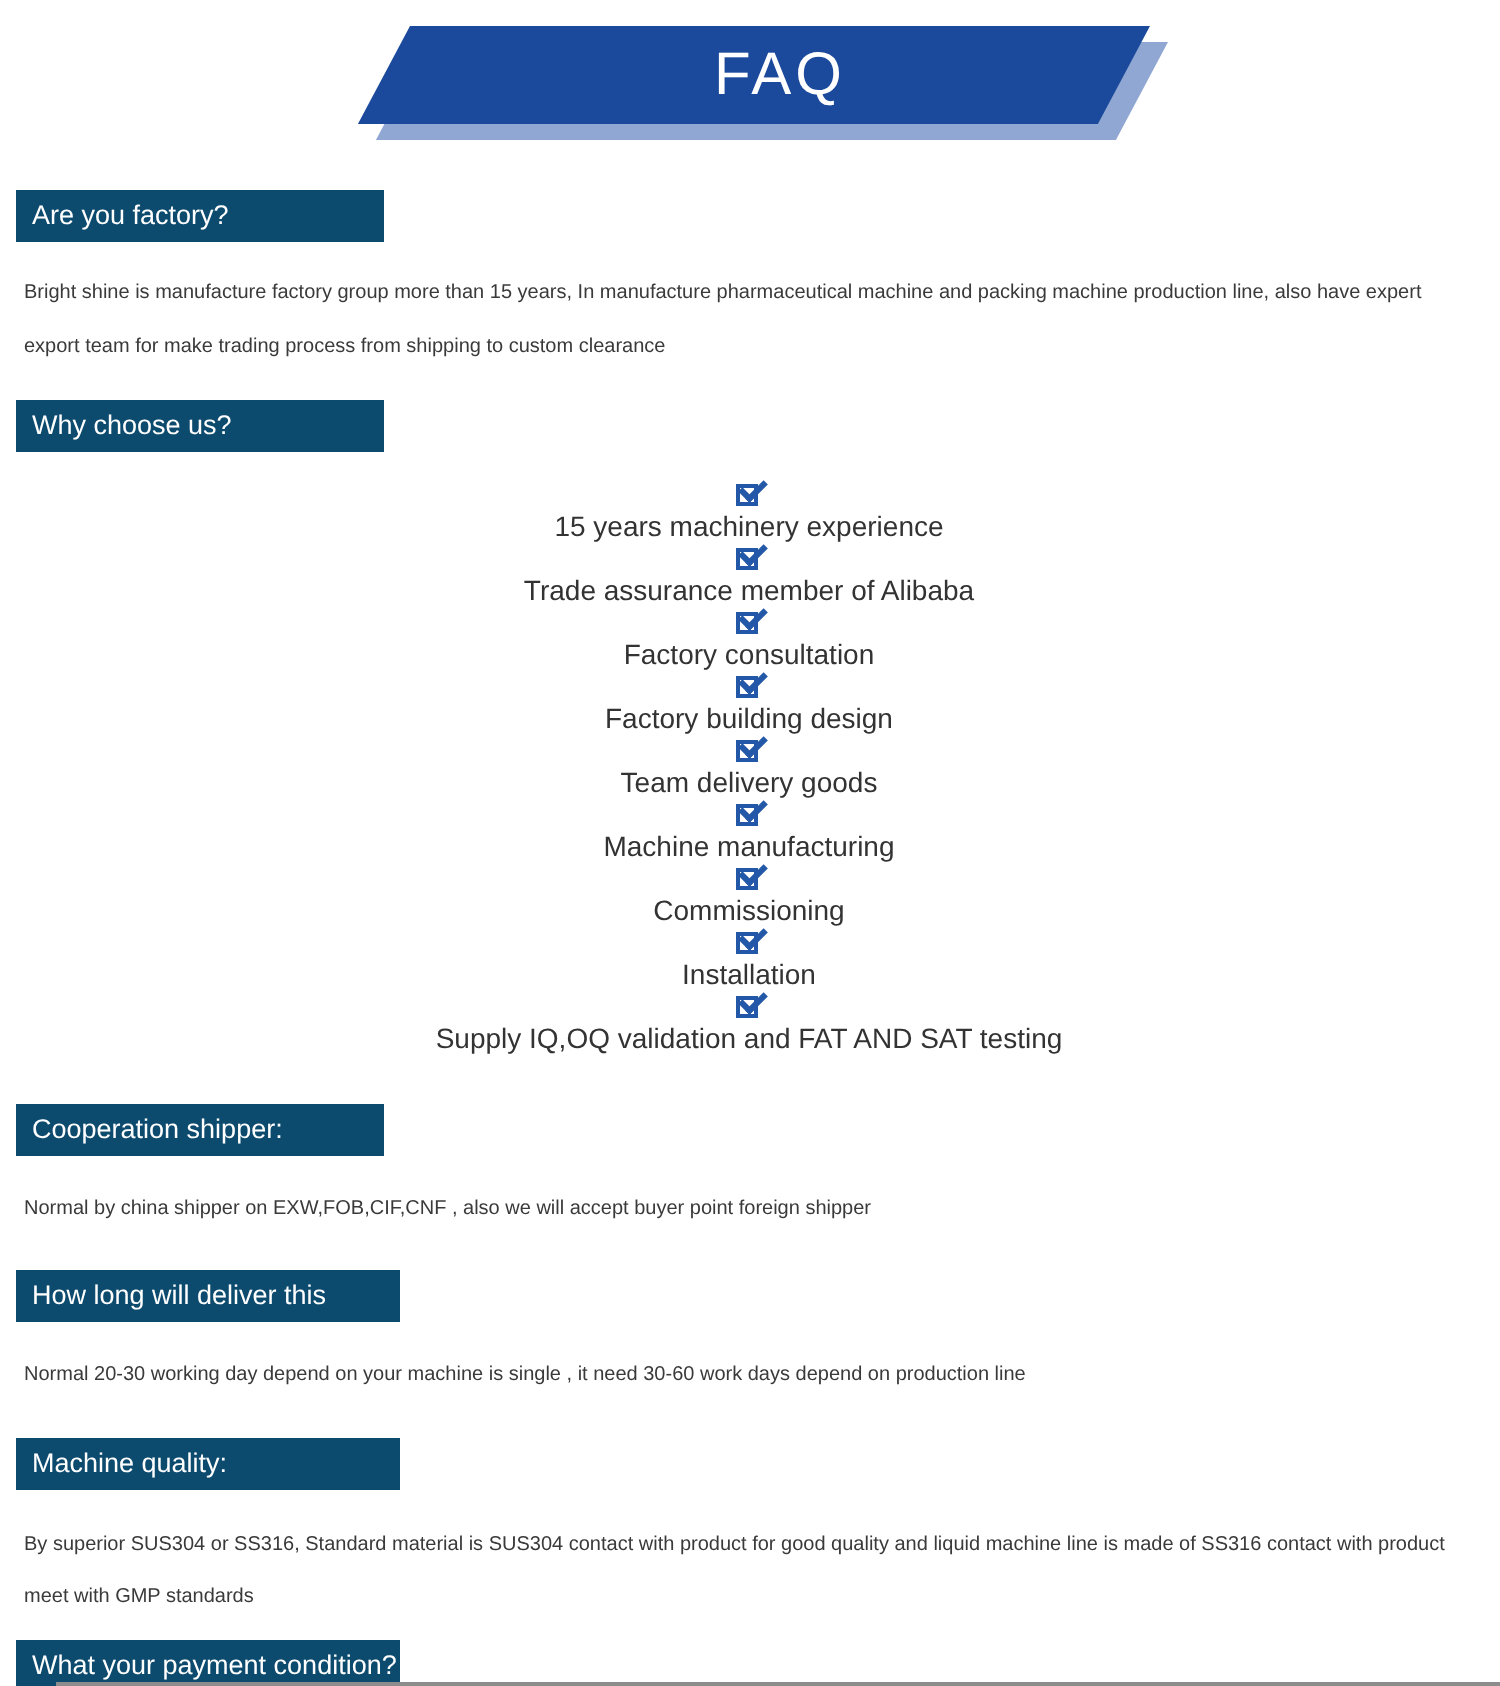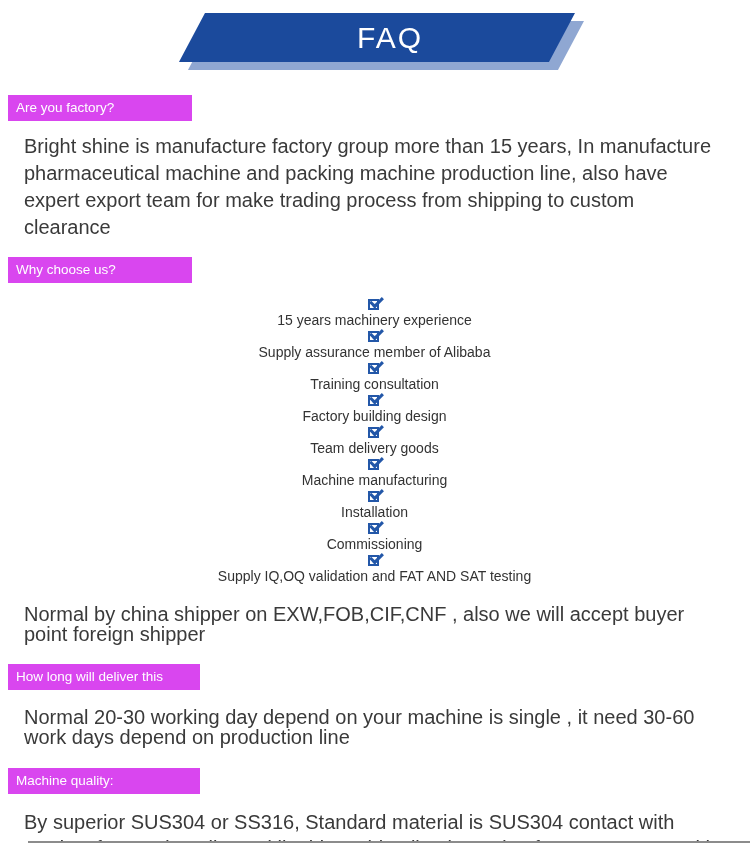--- a/index.html
+++ b/index.html
@@ -22,28 +22,28 @@
   .banner-title {
     position:absolute; left:205px; top:13px; width:370px; height:49px;
     display:flex; align-items:center; justify-content:center;
     color:#ffffff; font-size:30px; letter-spacing:2px;
   }
 
   
   .content { padding:0 9px 0 8px; }
 
   .bar {
-    background:#d946ef; color:#ffffff; font-size:13.5px;
+    background:#0c4a6e; color:#ffffff; font-size:13.5px;
     height:26px; line-height:26px; padding-left:8px; box-sizing:border-box;
   }
   .bar-a { width:184px; }
   .bar-b { width:192px; }
 
   .para {
-    color:#3a3a3a; font-size:20px; margin:16px; max-width:734px;
+    color:#3a3a3a; font-size:10px; margin:4px; max-width:734px;
   }
   .lh-tall { line-height:27px; }
   .lh-norm { line-height:20px; }
 
   #bar-factory   { margin-top:5px; }
   #para-factory  { margin-top:12px; }
   #bar-why       { margin-top:13px; }
   .checklist     { list-style:none; margin:16px 0 0 0; padding:0; }
   .checklist li  { line-height:21px; font-size:14px; color:#333333; display:flex; align-items:center;flex-direction:column; }
   #bar-shipper   { margin-top:22px; }
@@ -88,60 +88,61 @@
   <div class="bar bar-a" id="bar-why">Why choose us?</div>
   <ul class="checklist">
 
       <li>
         <span class="check-icon"></span>
         <span>15 years machinery experience</span>
       </li>
 
       <li>
         <span class="check-icon"></span>
-        <span>Supply assurance member of Alibaba</span>
+        <span>Trade assurance member of Alibaba</span>
       </li>
 
       <li>
         <span class="check-icon"></span>
-        <span>Training consultation</span>
+        <span>Factory consultation</span>
       </li>
 
       <li>
         <span class="check-icon"></span>
         <span>Factory building design</span>
       </li>
 
       <li>
         <span class="check-icon"></span>
         <span>Team delivery goods</span>
       </li>
 
       <li>
         <span class="check-icon"></span>
         <span>Machine manufacturing</span>
       </li>
 
       <li>
         <span class="check-icon"></span>
-        <span>Installation</span>
+        <span>Commissioning</span>
       </li>
 
       <li>
         <span class="check-icon"></span>
-        <span>Commissioning</span>
+        <span>Installation</span>
       </li>
 
 
       <li>
         <span class="check-icon"></span>
         <span>Supply IQ,OQ validation and FAT AND SAT testing</span>
       </li>
     </ul>
 
+  <div class="bar bar-a" id="bar-shipper">Cooperation shipper:</div>
   <p class="para lh-norm" id="para-shipper">Normal by china shipper on EXW,FOB,CIF,CNF , also we will accept buyer point foreign shipper</p>
 
   <div class="bar bar-b" id="bar-delivery">How long will deliver this goods?</div>
   <p class="para lh-norm" id="para-delivery">Normal 20-30 working day depend on your machine is single , it need 30-60 work days depend on production line</p>
 
   <div class="bar bar-b" id="bar-quality">Machine quality:</div>
   <p class="para" id="para-quality">By superior SUS304 or SS316, Standard material is SUS304 contact with product for good quality and  liquid machine line is made of SS316 contact with product meet with GMP standards</p>
 
   <div class="bar bar-b" id="bar-payment">What your payment condition?</div>
   <p class="para lh-norm" id="para-payment">Online on trade assurance order by L/C and T/T or negotiated by each other.</p>

